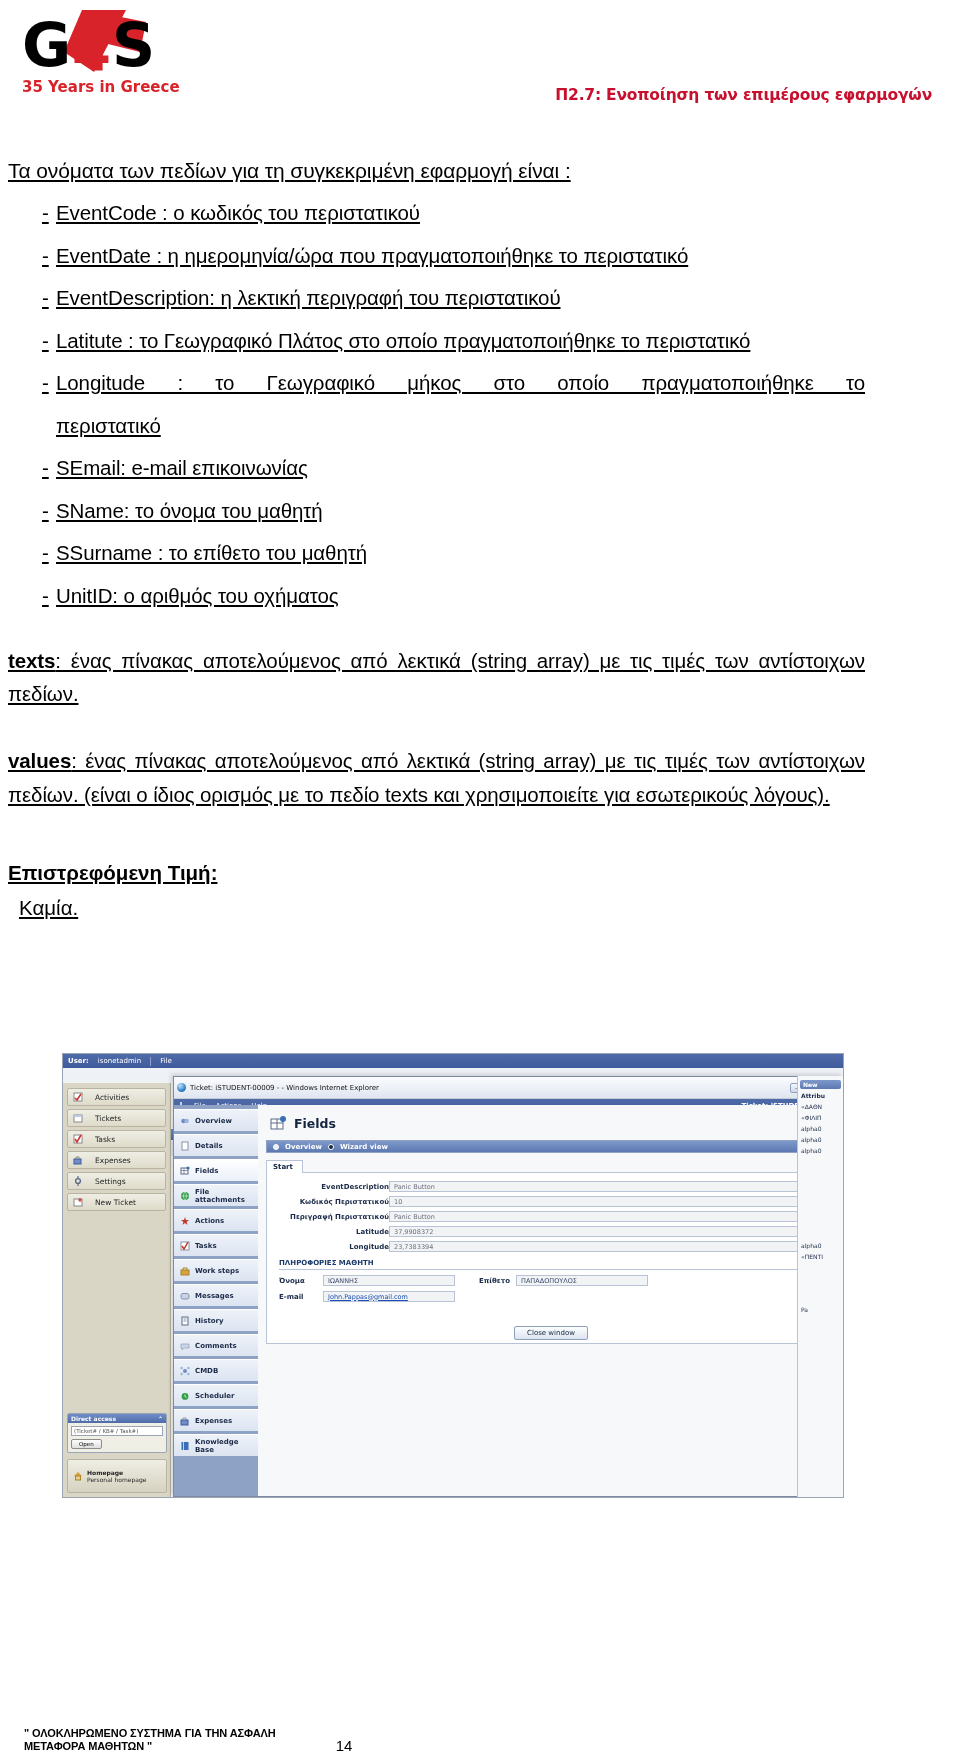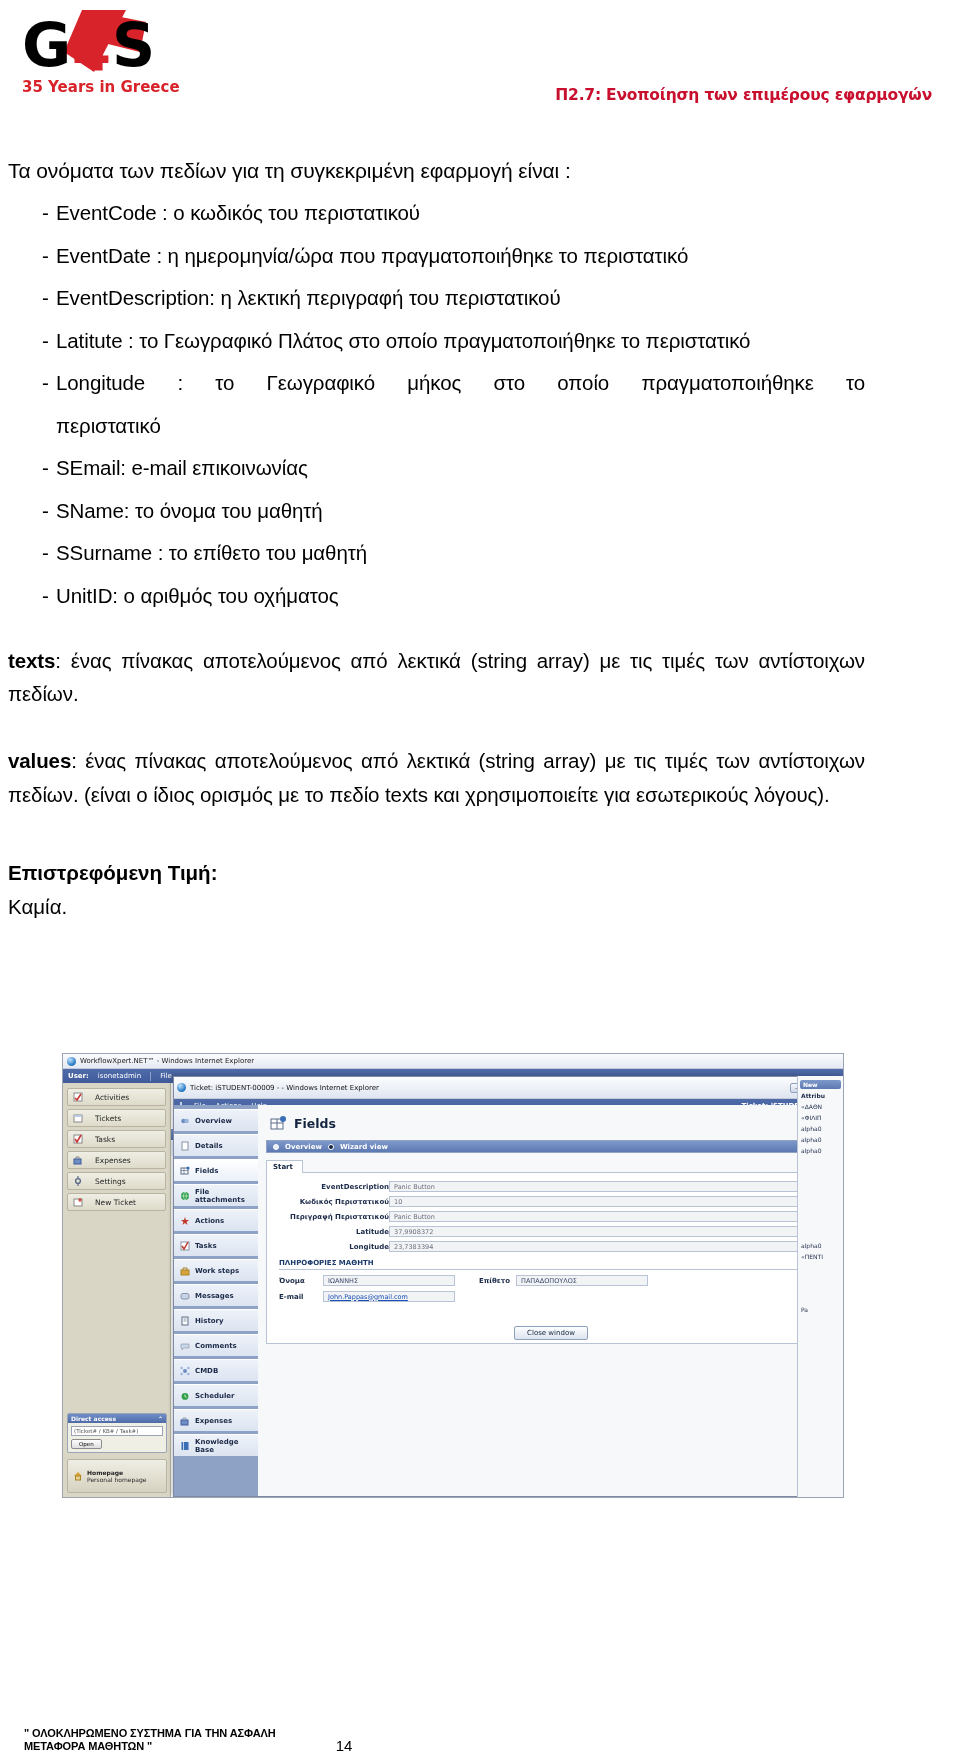--- a/index.html
+++ b/index.html
@@ -19,21 +19,21 @@
   .logo svg { display:block; }
   .header-title {
     position:absolute; right:28px; top:86px;
     font-size:15.5px; font-weight:bold; color:#c8102e;
     letter-spacing:-0.2px;
     font-family:"DejaVu Sans", sans-serif;
     white-space:nowrap;
   }
 
   
-  .doc-body { padding:0 95px 0 8px; }
+  .doc-body { padding:0 95px 0 8px;text-decoration:underline; }
   .lead {
     font-size:21px; line-height:1.0; margin:10px 0 22px 0;
     letter-spacing:-0.1px;
   }
   ul.field-list { list-style:none; margin:0 0 0 0; padding:0; }
   ul.field-list li {
     display:flex; align-items:flex-start;
     font-size:20.5px; line-height:1.0;
     margin-bottom:22px;
     letter-spacing:-0.1px;
@@ -46,21 +46,21 @@
 
   .para {
     font-size:20.5px; line-height:1.62; text-align:justify;
     margin:38px 0 0 0; letter-spacing:-0.1px;
   }
   .para b { font-weight:bold; }
   .para.tight { margin-top:34px; }
   .section-head {
     font-size:20.5px; font-weight:bold; margin:50px 0 10px 0;
   }
-  .section-val { font-size:20.5px; margin:0; }
+  .section-val { font-size:20.5px; margin:11px; }
 
   
   .shot {
     position:absolute; left:62px; top:1053px;
     width:782px; height:445px;
     border:1px solid #9aa4b5;
     background:#ffffff;
     font-family:"DejaVu Sans", sans-serif;
     overflow:hidden;
   }
@@ -342,24 +342,20 @@
     <b>values</b><span>: ένας πίνακας αποτελούμενος από λεκτικά (string array) με τις τιμές των αντίστοιχων πεδίων. (είναι ο ίδιος ορισμός με το πεδίο texts και χρησιμοποιείτε για εσωτερικούς λόγους).</span>
   </p>
 
   <p class="section-head">Επιστρεφόμενη Τιμή:</p>
   <p class="section-val">Καμία.</p>
 </div>
 
 <div class="shot">
   <div class="ie-outer">
 
-    <div class="ie-title">
-      <span class="ie-globe"></span>
-      <span class="t">WorkflowXpert.NET™ - Windows Internet Explorer</span>
-    </div>
 
     <div class="ie-menu">
       <span class="user-lbl">User:</span>
       <span>isonetadmin</span>
       <span class="sep"></span>
       <span>File</span>
     </div>
 
     <div class="ie-body">
 

